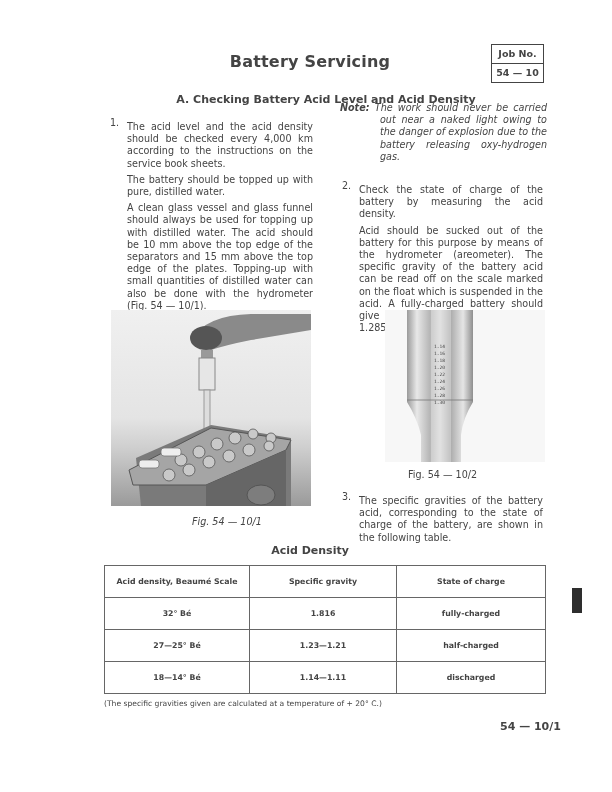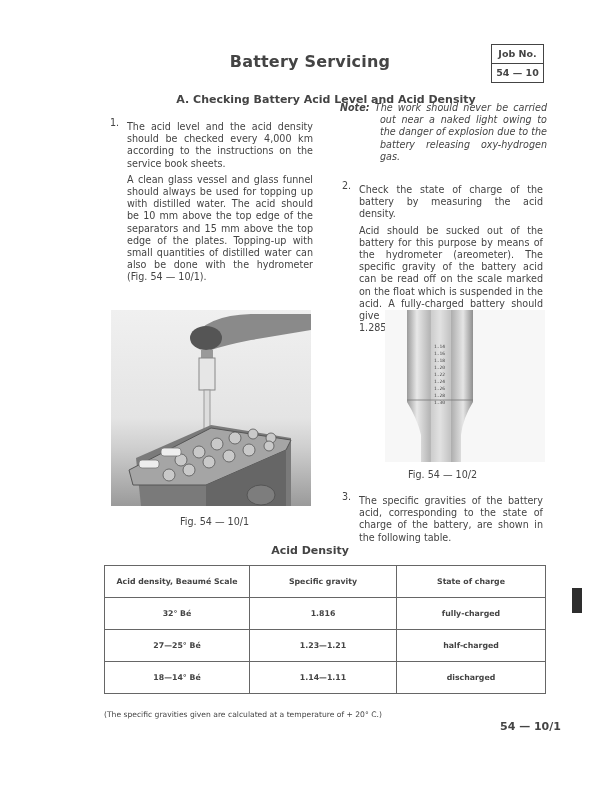--- a/index.html
+++ b/index.html
@@ -45,38 +45,39 @@
     font-size:11px; font-weight:bold; color:#444;
   }
   table.acid {
     position:absolute; left:104px; top:565px; width:442px; border-collapse:collapse;
     font-size:7.8px; color:#444;
   }
   table.acid td, table.acid th {
     border:1px solid #666; text-align:center; font-weight:bold; height:31px; padding:0;
   }
   table.acid tr.hdr th { height:31px; }
-  .footnote { left:104px; top:699px; font-size:7.6px; color:#444;margin-top:11px; }
+  .footnote { left:104px; top:699px; font-size:7.6px; color:#444; }
   .pageno { left:500px; top:720px; font-size:11px; font-weight:bold; color:#444; }
   .tab-marker { left:572px; top:588px; width:10px; height:25px; background:#2e2e2e; }
 </style>
 </head>
 <body>
 
 <div class="abs title">Battery Servicing</div>
 <div class="abs jobbox">
   <div class="row1">Job No.</div>
   <div class="row2">54 — 10</div>
 </div>
 <div class="abs subtitle">A. Checking Battery Acid Level and Acid Density</div>
 
 <div class="abs para" style="left:110px; top:117px; width:207px;">
   <span class="num">1.</span>
   <div class="body">
     <p>The acid level and the acid density should be checked every 4,000 km according to the instructions on the service book sheets.</p>
+    <p>The battery should be topped up with pure, distilled water.</p>
     <p>A clean glass vessel and glass funnel should always be used for topping up with distilled water. The acid should be 10 mm above the top edge of the separators and 15 mm above the top edge of the plates. Topping-up with small quantities of distilled water can also be done with the hydrometer (Fig. 54 — 10/1).</p>
   </div>
 </div>
 
 <div class="abs para" style="left:340px; top:102px; width:207px;font-style:italic;">
   <p class="indent-note" style="margin:0;">
     <span class="note-label">Note:</span>
     <span>The work should never be carried out near a naked light owing to the danger of explosion due to the battery releasing oxy-hydrogen gas.</span>
   </p>
 </div>
@@ -114,21 +115,21 @@
       <circle cx="118" cy="146" r="6"></circle>
         <circle cx="138" cy="140" r="6"></circle>
         <circle cx="158" cy="136" r="5"></circle>
     </g>
     <rect x="28" y="150" width="20" height="8" rx="3" fill="#eee" stroke="#777" stroke-width="0.8"></rect>
     <rect x="50" y="138" width="20" height="8" rx="3" fill="#eee" stroke="#777" stroke-width="0.8"></rect>
     <path d="M95 175 L175 140 L175 196 L95 196 Z" fill="#666"></path>
     <ellipse cx="150" cy="185" rx="14" ry="10" fill="#7d7d7d" stroke="#555"></ellipse>
   </svg>
 </div>
-<div class="abs caption" style="left:180px; top:516px;">Fig. 54 — 10/1</div>
+<div class="abs caption" style="left:192px; top:516px;font-style:italic;">Fig. 54 — 10/1</div>
 
 <div class="abs photo2">
   <svg width="160" height="152" viewBox="0 0 160 152">
     <defs>
       <linearGradient id="tube" x1="0" x2="1" y1="0" y2="0">
         <stop offset="0" stop-color="#9a9a9a"></stop>
         <stop offset="0.15" stop-color="#e8e8e8"></stop>
         <stop offset="0.35" stop-color="#b5b5b5"></stop>
         <stop offset="0.5" stop-color="#efefef"></stop>
         <stop offset="0.65" stop-color="#a8a8a8"></stop>

